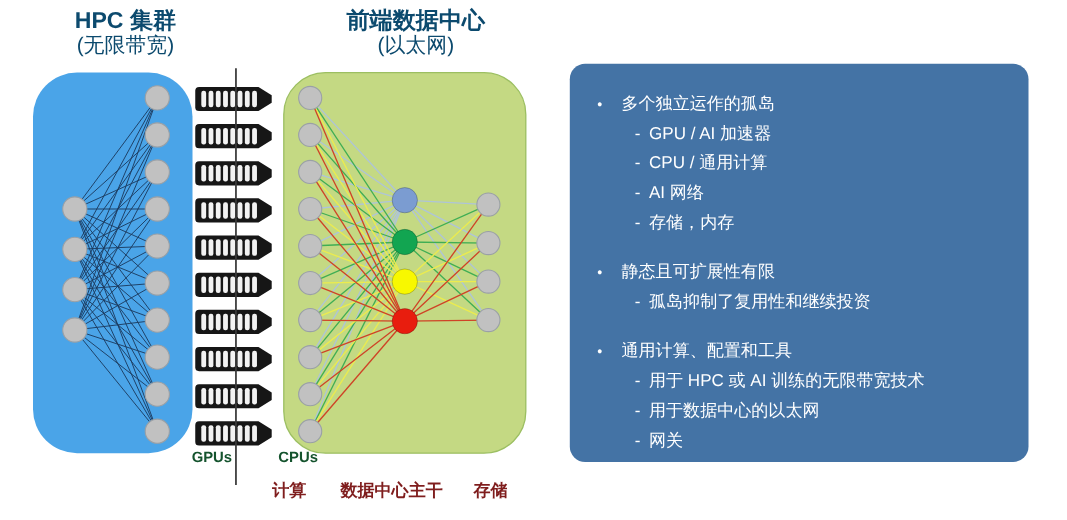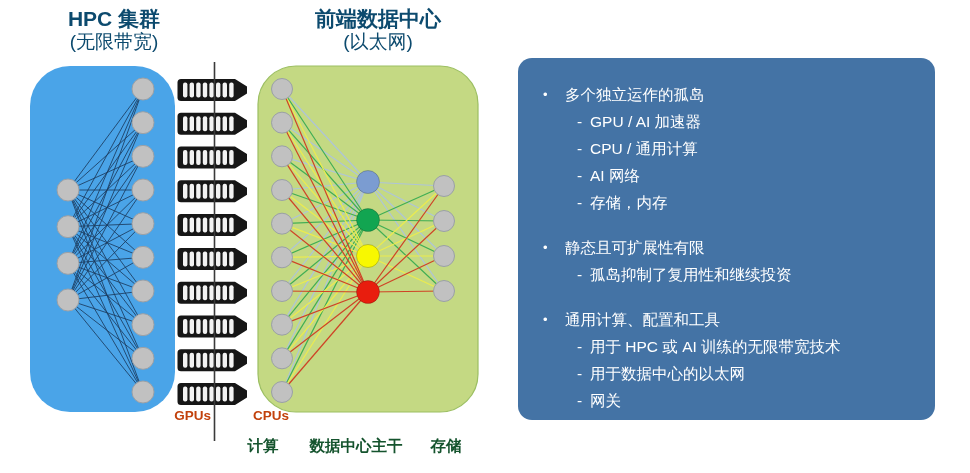--- a/index.html
+++ b/index.html
@@ -11,26 +11,26 @@
     height: 473px;
     background: #ffffff;
     overflow: hidden;
   }
   #diagram-svg { position: absolute; left: 0; top: 0; }
 
   .col-title { position: absolute; text-align: center; color: #0c4a6e; }
   .col-title .t1 { font-size: 21px; font-weight: bold; line-height: 24px; }
   .col-title .t2 { font-size: 19px; font-weight: 400; line-height: 20px; margin-top: 1px; }
 
-  .io-label { position: absolute; top: 408px; font-size: 13.5px; font-weight: bold; color: #c2410c; }
+  .io-label { position: absolute; top: 408px; font-size: 13.5px; font-weight: bold; color: #14532d; }
   #gpus-label { left: 150px; width: 61px; text-align: right; }
   #cpus-label { left: 219px; width: 70px; text-align: right; }
 
   .bottom-label { position: absolute; top: 436px; font-size: 15.5px; font-weight: bold;
-                  color: #14532d; transform: translateX(-50%); white-space: nowrap; }
+                  color: #7f1d1d; transform: translateX(-50%); white-space: nowrap; }
 
   #summary-panel {
     position: absolute; left: 518px; top: 58px; width: 417px; height: 362px;
     border-radius: 14px; padding-top: 23px; color: #ffffff;
   }
   .bullet-group { margin-bottom: 18px; }
   .bullet-row { display: flex; line-height: 27px; font-size: 15.5px; padding-left: 25px; }
   .bullet-dot { width: 22px; font-size: 13px; }
   .sub-row { display: flex; line-height: 27px; font-size: 15.5px; padding-left: 59px; }
   .sub-dash { width: 13px; }

